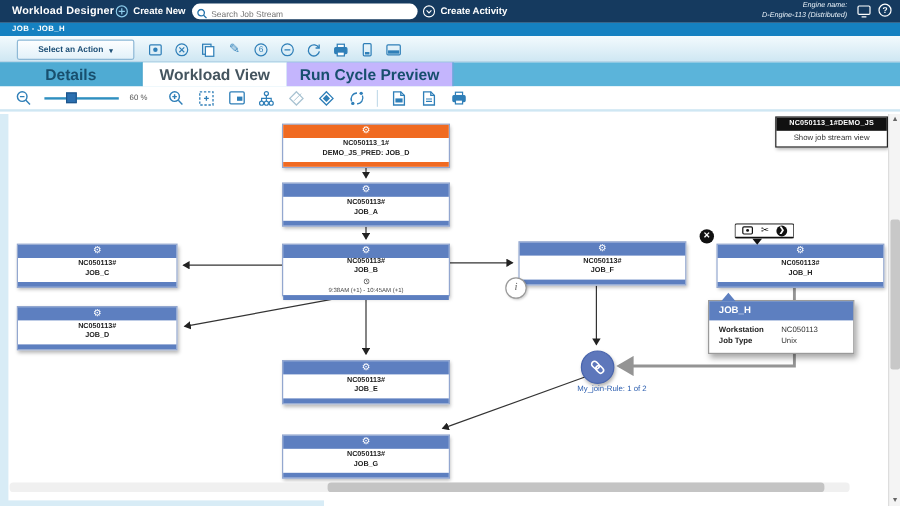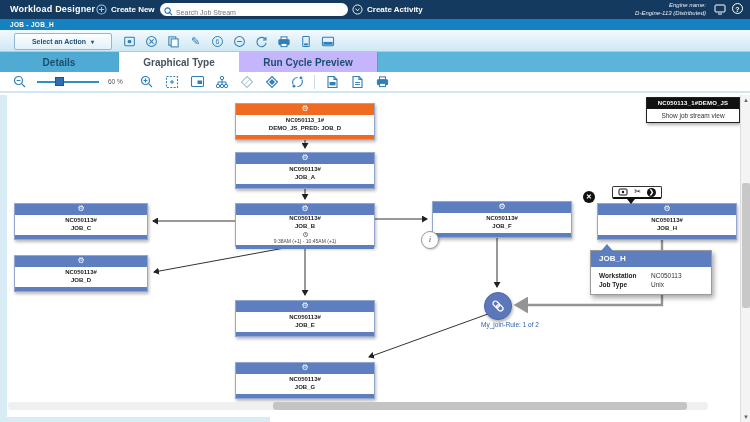--- a/index.html
+++ b/index.html
@@ -23,21 +23,21 @@
   
   #actbar{position:absolute;left:0;top:30px;width:750px;height:22px;background:linear-gradient(#f3fafd,#cfe7f3);border-bottom:1px solid #a8cde1;box-sizing:border-box;}
   #sel-action{position:absolute;left:14px;top:3px;width:96px;height:15px;background:linear-gradient(#fdfeff,#e2f1f9);border:1px solid #8fb9d6;border-radius:2px;font-size:7px;font-weight:bold;color:#1d4f76;display:flex;align-items:center;justify-content:center;gap:5px;cursor:pointer;}
   #act-icons{position:absolute;left:122px;top:2px;height:18px;display:flex;align-items:center;gap:7px;color:#2f7fb8;}
   .aic{width:15px;height:15px;display:flex;align-items:center;justify-content:center;cursor:pointer;}
   .circle6{width:11px;height:11px;border:1px solid #2f7fb8;border-radius:50%;font-size:7px;line-height:10px;text-align:center;color:#2f7fb8;box-sizing:border-box;}
   .uni{font-size:11px;line-height:1;color:#2f7fb8;}
 
   
   #tabs{position:absolute;left:0;top:52px;width:750px;height:20px;background:#5bb4da;display:flex;}
-  .tab{height:20px;display:flex;align-items:center;justify-content:center;font-size:10px;font-weight:bold;color:#184f6e;cursor:pointer;border-right:1px solid #4aa5cd;}
+  .tab{height:20px;display:flex;align-items:center;justify-content:center;font-size:13px;font-weight:bold;color:#184f6e;cursor:pointer;border-right:1px solid #4aa5cd;}
   .tab.active{background:#fff;color:#44545e;border-right:none;}
   #tab-details{width:118px;margin-left:0;background:#4fabd3;}
   #tab-graph{width:120px;}
   #tab-runcycle{width:138px;background:#c4b5fd;}
 
   
   #gbar{position:absolute;left:0;top:72px;width:750px;height:21px;background:#fff;display:flex;align-items:center;padding-left:12px;box-sizing:border-box;gap:9px;color:#2f7fb8;border-bottom:2px solid #cfe7f3;}
   .gic{display:flex;align-items:center;justify-content:center;width:16px;height:16px;cursor:pointer;}
   #slider{width:62px;height:10px;position:relative;cursor:pointer;}
   #slider .trk{position:absolute;left:0;top:4px;width:62px;height:2px;background:#2f8fc0;}
@@ -199,21 +199,21 @@
         <svg class="ic" width="14" height="13" viewBox="0 0 15 14" fill="none" stroke="currentColor" stroke-width="1.1">
             <rect x="1.5" y="2.5" width="12" height="9" rx="1"></rect>
             <rect x="2.5" y="7.5" width="10" height="3" fill="currentColor" stroke="none"></rect>
           </svg>
       </span>
     </div>
   </div>
 
   <div id="tabs">
     <div class="tab" id="tab-details">Details</div>
-    <div class="tab active" id="tab-graph">Graphical Type</div>
+    <div class="tab active" id="tab-graph">Workload View</div>
     <div class="tab" id="tab-runcycle">Run Cycle Preview</div>
   </div>
 
   <div id="gbar">
     <span class="gic">
       <svg class="ic" width="14" height="14" viewBox="0 0 14 14" fill="none" stroke="currentColor" stroke-width="1.2">
           <circle cx="5.5" cy="5.5" r="4"></circle>
           <path d="M8.6 8.6l3.4 3.4M3.6 5.5h3.8"></path>
         </svg>
     </span>

